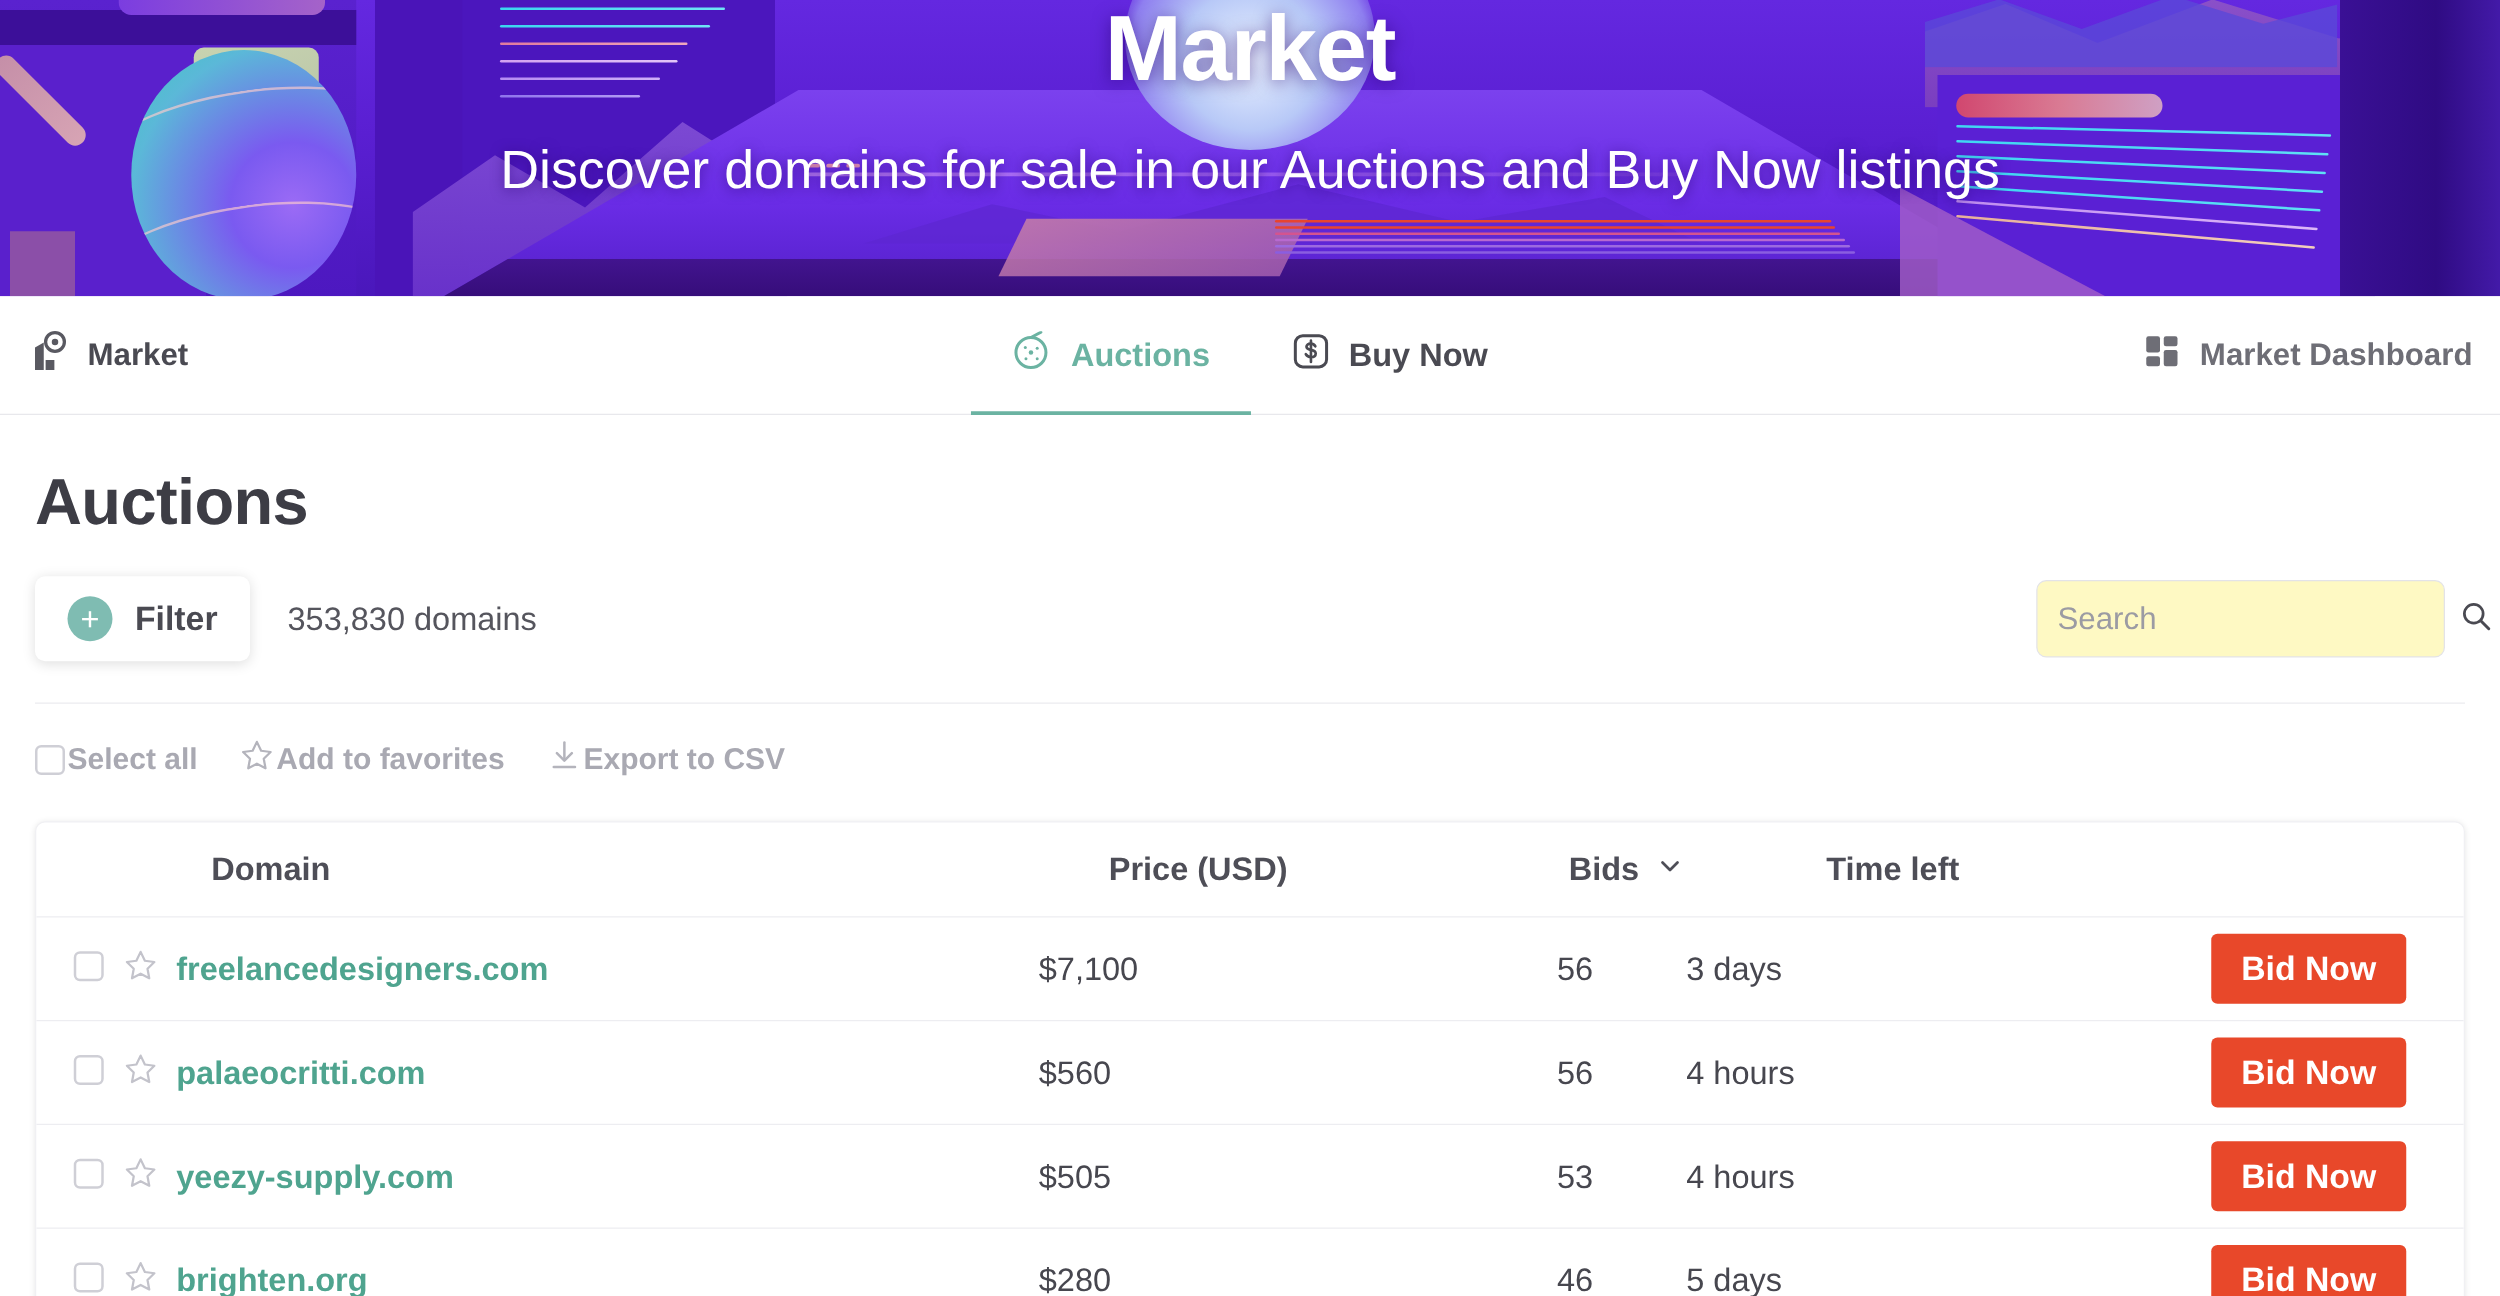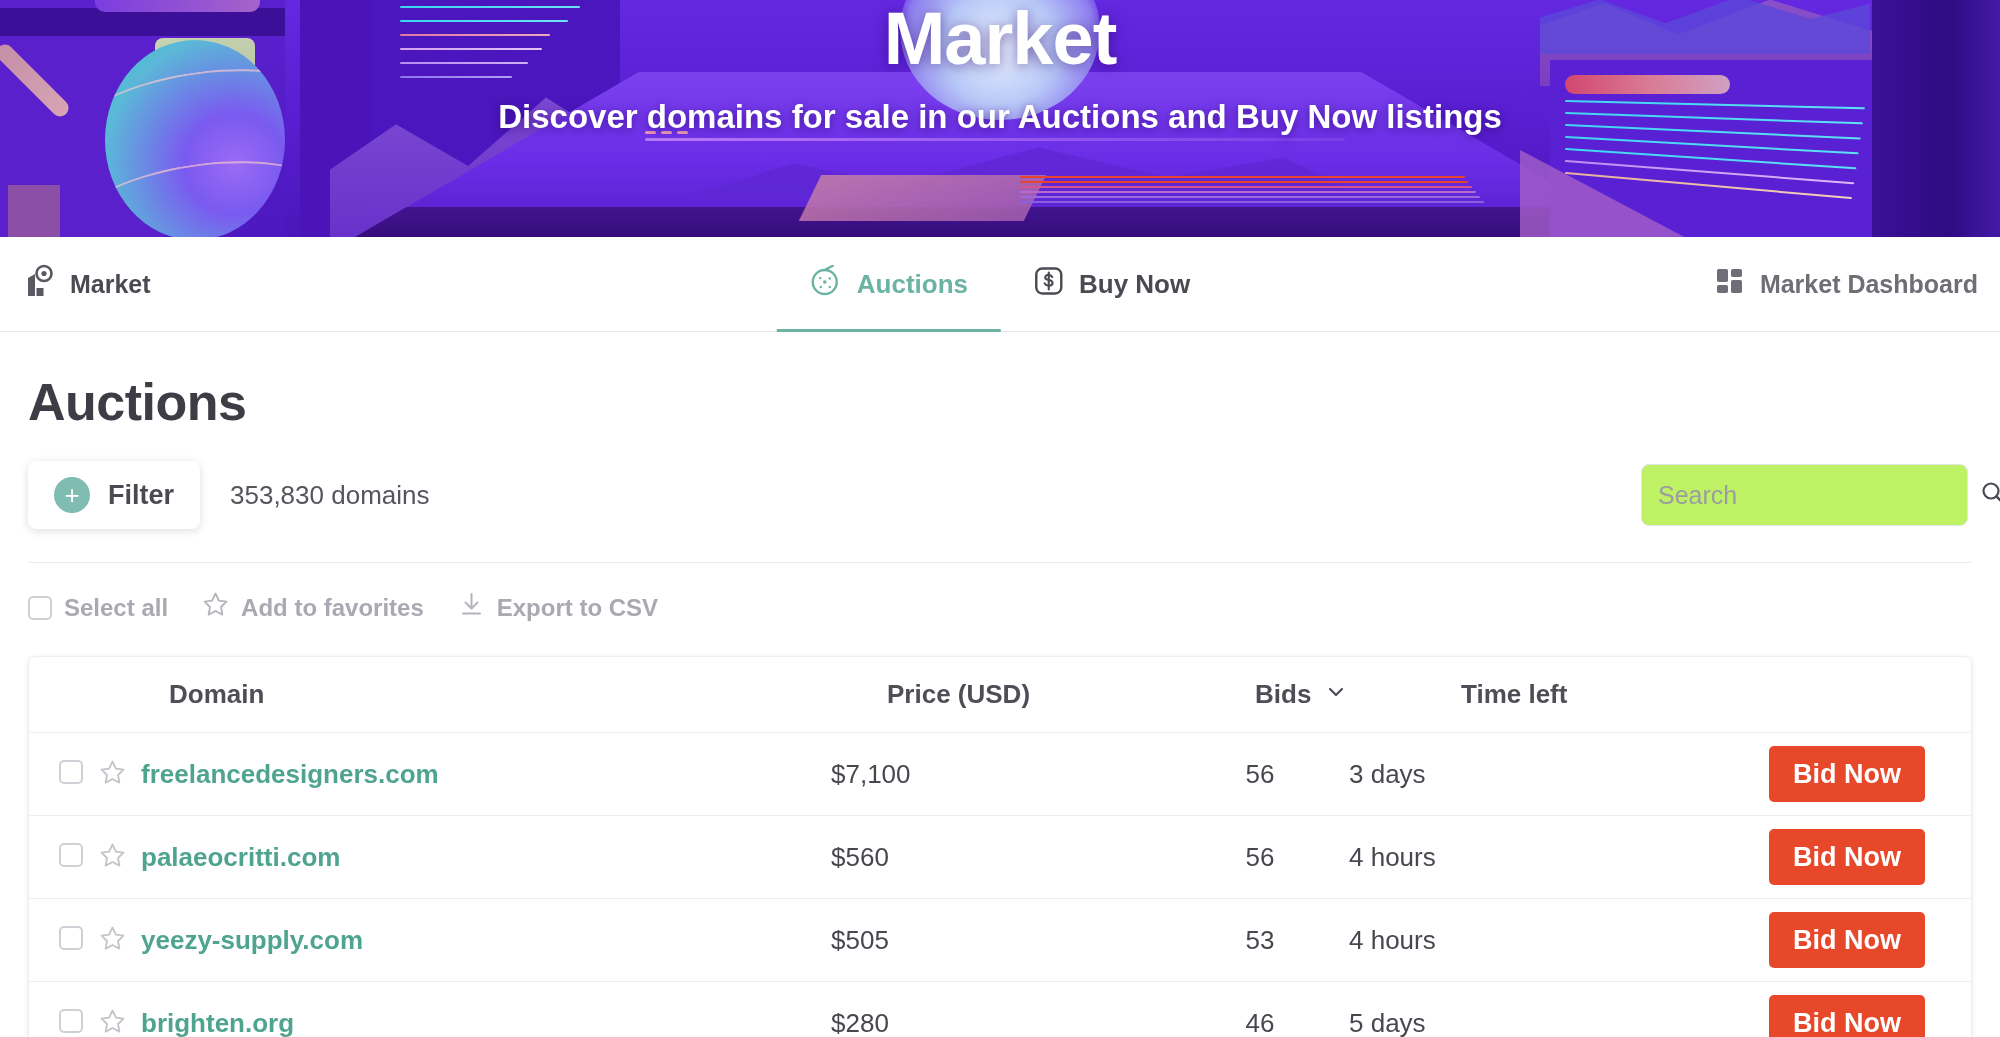--- a/index.html
+++ b/index.html
@@ -188,21 +188,21 @@
   .hero-text {
     position: absolute; left: 0; top: 0; width: 2000px; height: 237px;
     display: flex; flex-direction: column; align-items: center;
     justify-content: flex-start; padding-top: 2px; color: #fff; z-index: 5;
   }
   .hero-title {
     font-size: 74px; font-weight: 700; letter-spacing: -1px; line-height: 1.0;
     text-shadow: 0 2px 14px rgba(40,0,110,.55);
   }
   .hero-sub {
-    margin-top: 22px; font-size: 33px; font-weight: 700;
+    margin-top: 36px; font-size: 43px; font-weight: 400;
     text-shadow: 0 2px 10px rgba(40,0,110,.6);
   }
 
   
   .nav {
     position: relative; width: 2000px; height: 95px;
     background: #fff; border-bottom: 1px solid #e8e8ec;
     display: flex; align-items: center;
   }
   .nav-brand {
@@ -246,37 +246,37 @@
     box-shadow: 0 2px 10px rgba(0,0,0,.13); cursor: pointer;
   }
   .filter-circle {
     width: 36px; height: 36px; border-radius: 50%; background: #7fbcb2;
     display: flex; align-items: center; justify-content: center;
     color: #fff; font-size: 26px; font-weight: 500; line-height: 1;
   }
   .filter-label { font-size: 27px; font-weight: 700; color: #4a4a52; }
   .domain-count { margin-left: 30px; font-size: 26px; color: #55555d; }
   .search-wrap {
-    position: absolute; right: 4px; width: 327px; height: 62px;
-    border: 1px solid #e3e3e8; border-radius: 8px; background: #bef264;
+    position: absolute; right: 16px; width: 327px; height: 62px;
+    border: 1px solid #e3e3e8; border-radius: 8px; background: #fef9c3;
     display: flex; align-items: center; padding: 16px 16px;
   }
   .search-input {
     border: none; outline: none; flex: 1; font-size: 25px; color: #3d3d45;
     font-family: "Liberation Sans", sans-serif; background: transparent;
   }
   .search-input::placeholder { color: #9b9ba3; }
 
   .divider { height: 1px; background: #ebebef; margin-top: 32px; }
 
   .actions {
     display: flex; align-items: center; gap: 34px; margin-top: 28px;
     color: #a9a9b2; font-size: 24px; font-weight: 600;
   }
-  .action { display: flex; align-items: center; gap: 12px; cursor: pointer; }
+  .action { display: flex; align-items: center; gap: 2px; cursor: pointer; }
   .cb {
     width: 24px; height: 24px; border: 2px solid #cfcfd6; border-radius: 5px; background: #fff;
   }
 
   
   .table {
     margin-top: 32px; background: #fff; border-radius: 8px;
     box-shadow: 0 1px 5px rgba(0,0,0,.10);
     border: 1px solid #f0f0f3; overflow: hidden;
   }

